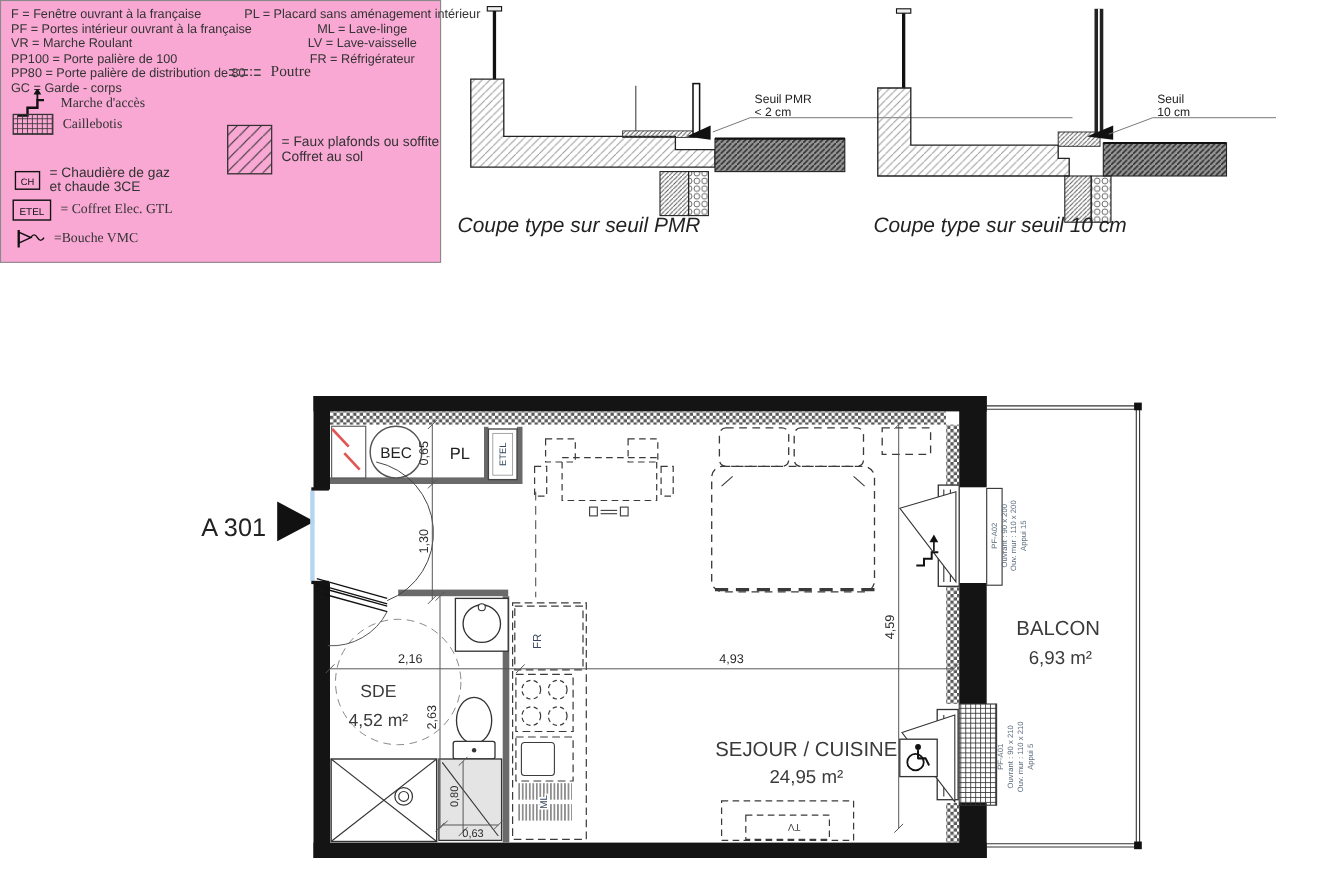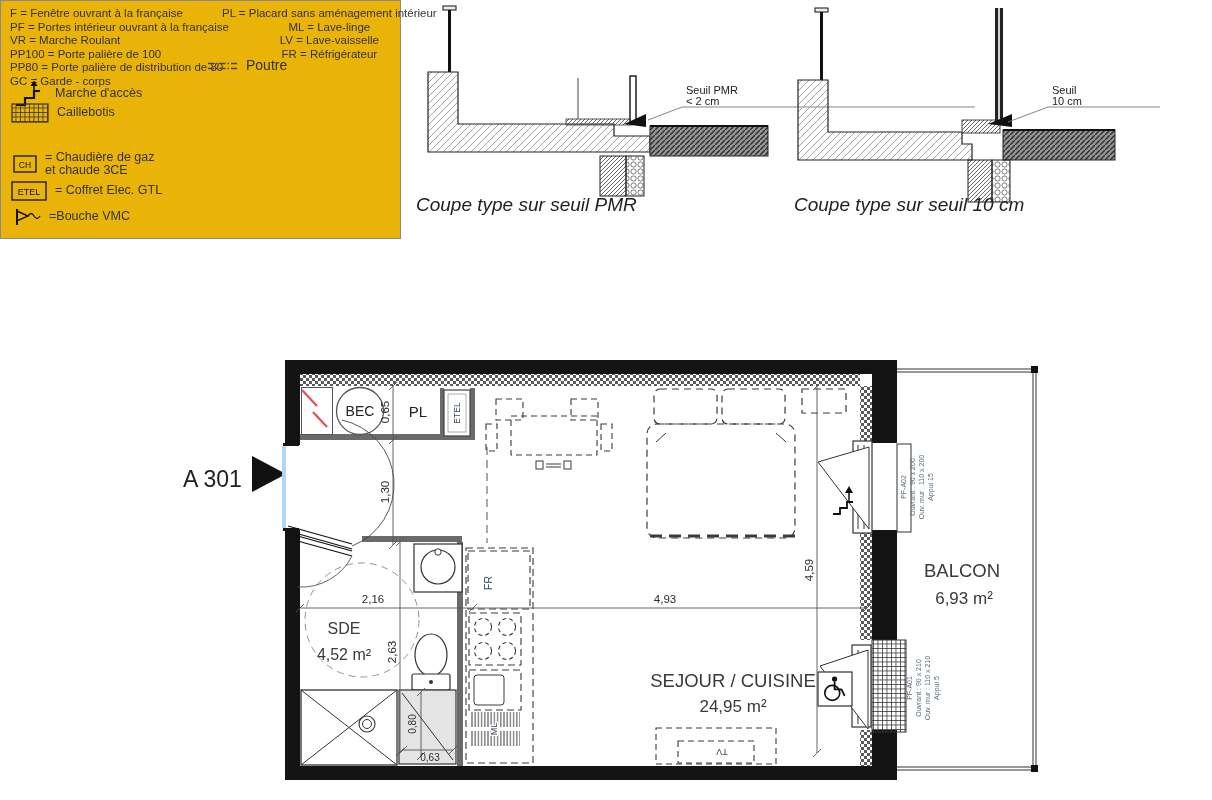--- a/index.html
+++ b/index.html
@@ -1,27 +1,27 @@
 <!DOCTYPE html>
 <html><head>
 <meta charset="utf-8">
 <style>
   html,body{margin:0;padding:0;background:#fff;}
   .canvas{position:relative;width:1212px;height:800px;background:#fff;overflow:hidden;
           font-family:"Liberation Sans",sans-serif;color:#2f2f2f;}
   .drawing{position:absolute;left:0;top:0;}
   
   .legend{position:absolute;left:0;top:0;width:399px;height:237px;border:1px solid #8a8a8a;
-          background:#eab308;font-size:11.5px;line-height:13.5px;color:#333;}
+          background:#f9a8d4;font-size:11.5px;line-height:13.5px;color:#333;}
   .abbr{position:absolute;top:6px;white-space:nowrap;}
   .abbr div{height:13.5px;}
   .colL{left:9px;}
   .colR{left:221px;text-align:center;}
   .lrow{position:absolute;display:flex;align-items:center;gap:8px;white-space:nowrap;}
-  .lrow .lbl{font-size:12.5px;}
+  .lrow .lbl{font-size:12.5px;font-family:Liberation Serif, serif;}
   .lrow .lbl2{font-size:12.5px;line-height:13px;}
   .ic{flex:0 0 auto;display:block;}
   svg text{font-family:"Liberation Sans",sans-serif;}
   .sec-title{font-size:19px;font-style:italic;fill:#222;}
   .callout{font-size:11px;fill:#222;}
   .dim{font-size:11.5px;fill:#2b2b2b;}
   .dimS{font-size:10px;fill:#2b2b2b;}
   .room{fill:#3a3a3a;}
   .fixcode{fill:#38465f;}
   .winann{font-size:7px;fill:#5b6b7d;}
@@ -389,16 +389,25 @@
 
   <div class="lrow" style="left:207px;top:58px">
     <svg class="ic" width="30" height="12">
       <line x1="0" y1="3.5" x2="30" y2="3.5" stroke="#444" stroke-width="1.4" stroke-dasharray="6 2 1.5 2"></line>
       <line x1="0" y1="8.5" x2="30" y2="8.5" stroke="#444" stroke-width="1.4" stroke-dasharray="6 2 1.5 2"></line>
     </svg>
     <span class="lbl" style="font-size:14px">Poutre</span>
   </div>
 
 
+  <div class="lrow" style="left:205px;top:112px">
+    <svg class="ic" width="42" height="46">
+      <rect x="1" y="1" width="40" height="44" fill="url(#hatchLegend)" stroke="#333" stroke-width="1.2"></rect>
+    </svg>
+    <div class="lbl2">
+      <div>= Faux plafonds ou soffite</div>
+      <div>Coffret au sol</div>
+    </div>
+  </div>
 
 </div>
 
 </div>
 
 </body></html>

